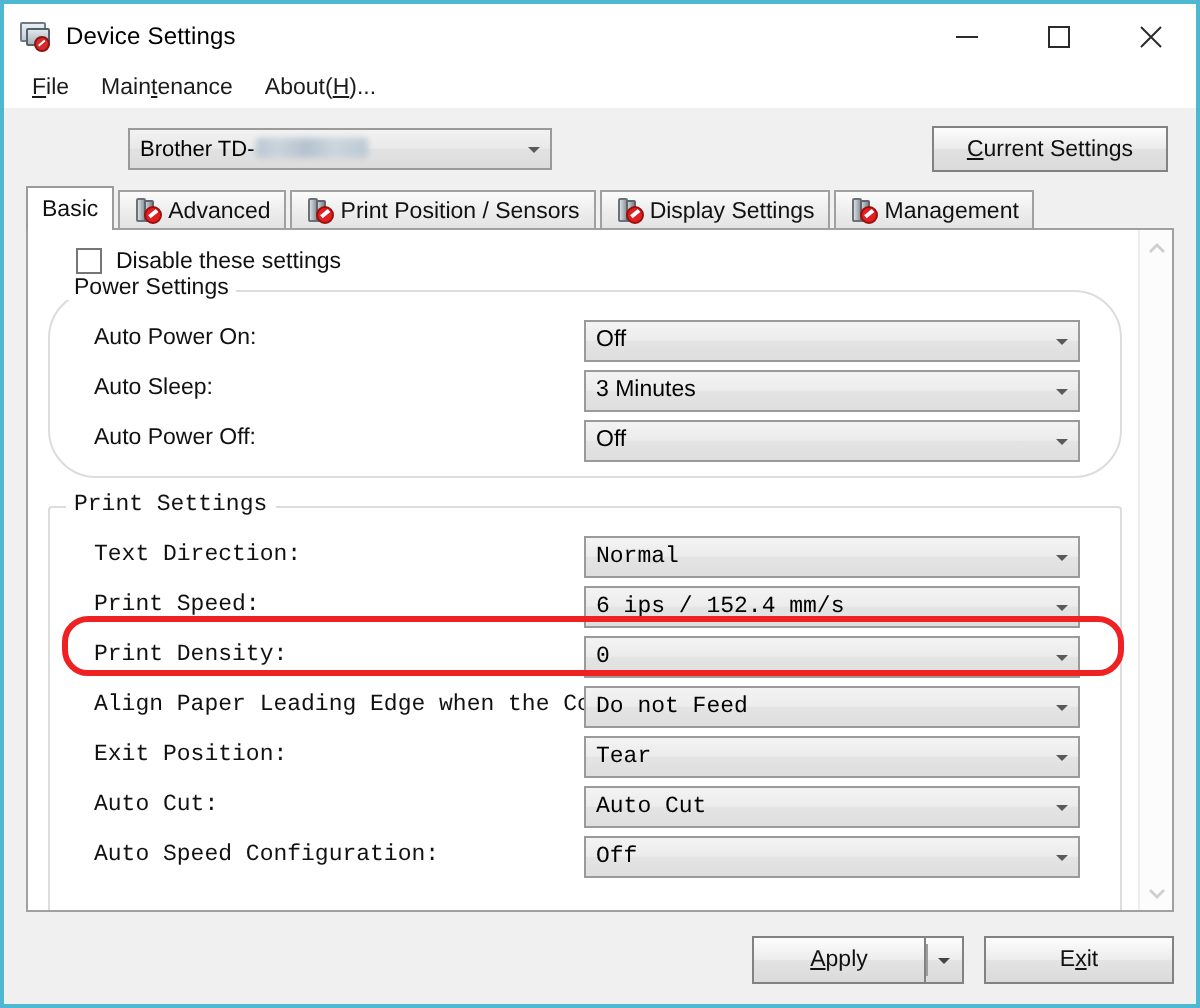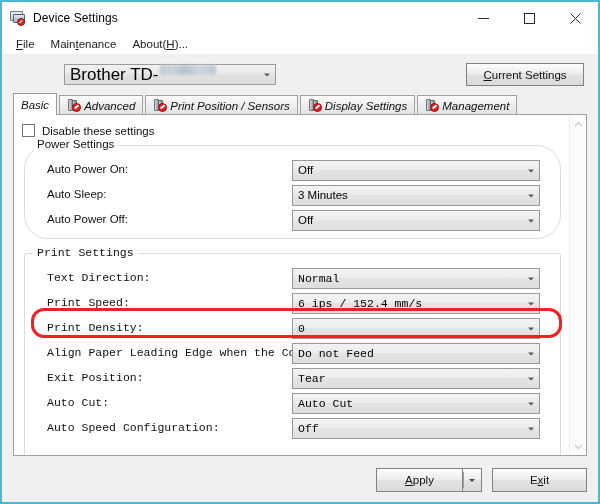--- a/index.html
+++ b/index.html
@@ -83,21 +83,21 @@
     position: absolute; left: 0; top: 3px; font-size: 14px; color: #111; margin-left: 48px;
   }
   #printer-combo {
     position: absolute; left: 48px; top: 0; width: 212px; height: 21px;
     box-sizing: border-box;
     border: 1px solid #9a9a9a;
     background: linear-gradient(#f2f2f2 0%, #e9e9e9 48%, #e2e2e2 50%, #dcdcdc 100%);
     display: flex; align-items: center;
   }
   #printer-combo .cb-text {
-    font-size: 17px; color: #000; padding-left: 5px; white-space: nowrap;
+    font-size: 11px; color: #000; padding-left: 5px; white-space: nowrap;
     display: flex; 
   }
   .redacted {
     display: inline-block; margin-left: 1px;
     width: 56px; height: 10px; border-radius: 2px;
     background: linear-gradient(90deg,#b8c6d2,#c9d3dc 20%,#b2c0cd 45%,#cbd5dd 70%,#bac7d3);
     filter: blur(1.6px);
     opacity: .95;
   }
   .cb-arrow {
@@ -112,21 +112,21 @@
     border: 1px solid #828282;
     background: linear-gradient(#fdfdfd,#eaeaea 50%,#e1e1e1 51%,#dadada);
     display: flex; align-items: center; justify-content: center;
     font-size: 11.5px; color: #111;
   }
   #current-settings span u { text-decoration: underline; }
 
   
   #tabstrip {
     position: absolute; left: 11px; top: 39px; right: 11px; height: 22px;
-    display: flex; align-items: flex-end; font-style: italic;
+    display: flex; align-items: flex-end;
   }
   .tab {
     height: 20px; box-sizing: border-box;
     border: 1px solid #a0a0a0; border-bottom: none;
     background: linear-gradient(#fbfbfb,#ececec 55%,#e2e2e2);
     display: flex; align-items: center; gap: 3px;
     padding: 0 7px; margin-right: 2px;
     font-size: 11.5px; color: #111; white-space: nowrap;
     position: relative; top: 0;
   }
@@ -162,21 +162,21 @@
     border: 1px solid #a0a0a0;
     box-sizing: border-box;
     overflow: hidden;
   }
   #panel-inner {
     position: absolute; left: 0; top: 0; right: 17px; bottom: 0;
     overflow: hidden;
   }
 
   #chk-row {
-    position: absolute; left: 8px; top: 9px; display: flex; align-items: center; gap: 7px;
+    position: absolute; left: 24px; top: 9px; display: flex; align-items: center; gap: 7px;
   }
   .checkbox {
     width: 13px; height: 13px; box-sizing: border-box;
     border: 1px solid #767676; background: #fff; flex: none;
   }
   #chk-row .lbl { font-size: 11.5px; color: #111; }
 
   .groupbox {
     position: absolute; left: 10px; right: 8px;
     border: 1px solid #dcdcdc; border-radius: 2px;

